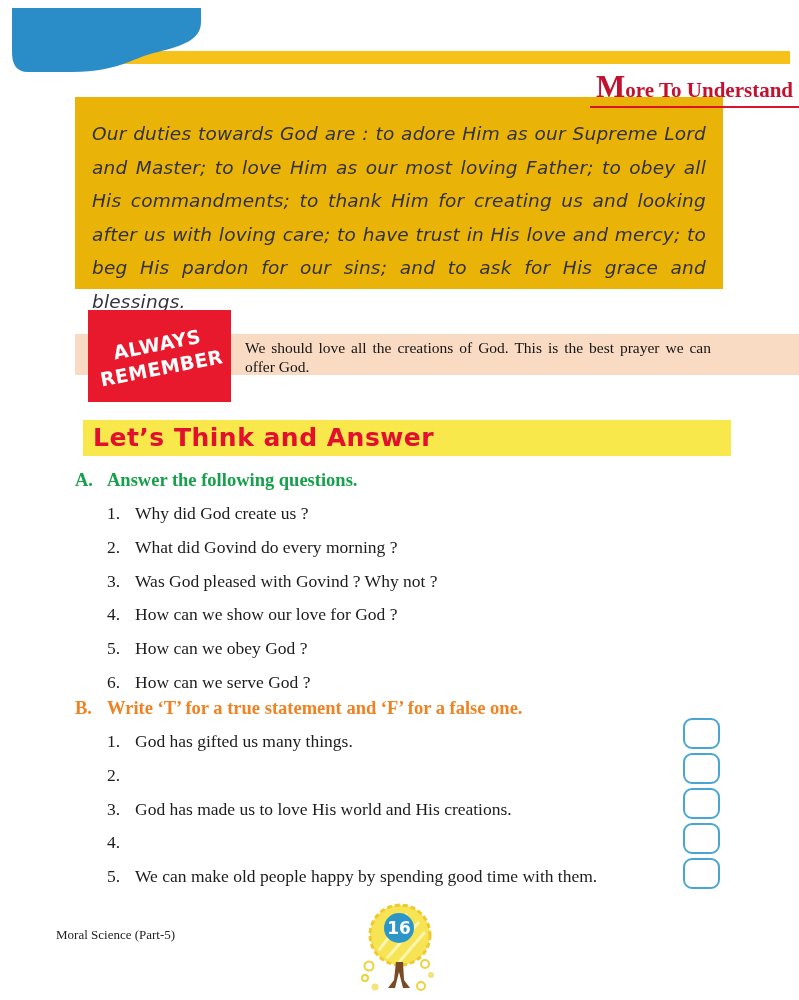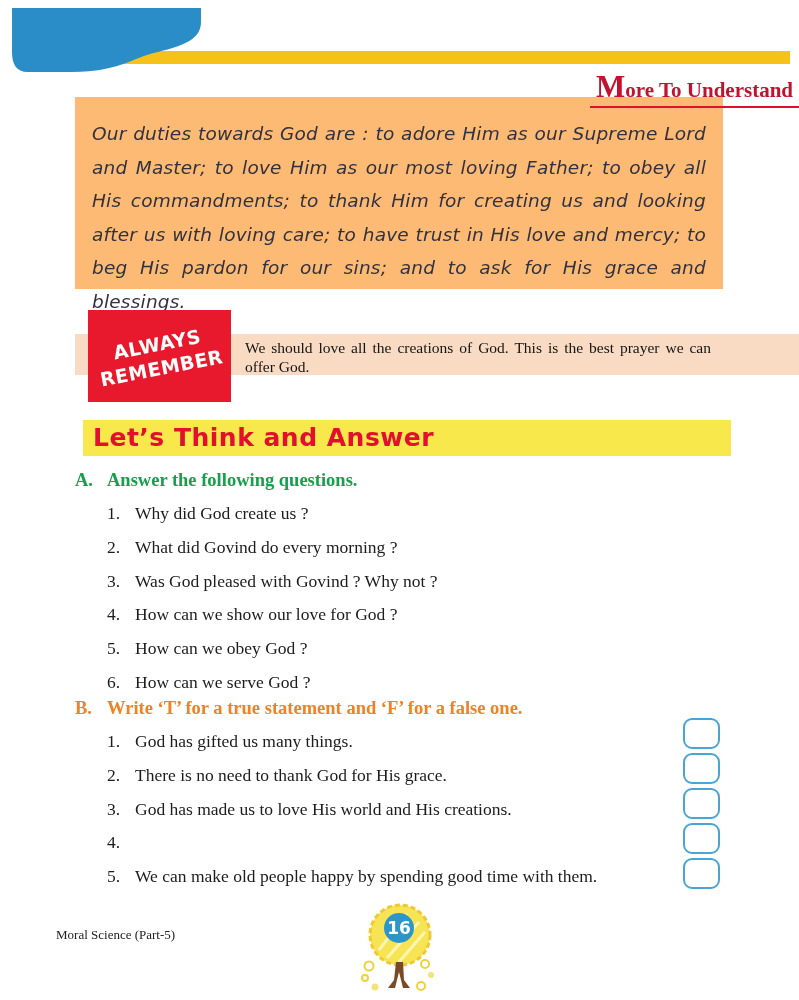--- a/index.html
+++ b/index.html
@@ -46,21 +46,21 @@
     padding: 0 6px 3px 6px;
     line-height: 26px;
   }
   .page-title .cap { font-size: 31px; line-height: 26px; }
 
   
   .understand-box {
     position: absolute;
     left: 75px; top: 97px;
     width: 648px; height: 192px;
-    background: #fdba74;
+    background: #eab308;
     z-index: 2;
     padding: 20px 17px 0 17px;
   }
   .understand-text {
     font-family: "DejaVu Sans", sans-serif;
     font-style: italic;
     font-size: 18.5px;
     line-height: 33.5px;
     letter-spacing: 0.2px;
     color: #31313f;
@@ -262,21 +262,20 @@
     <span class="label">B.</span>
     <span>Write ‘T’ for a true statement and ‘F’ for a false one.</span>
   </div>
   <div class="q-list q-list-b">
     <div class="q-row">
       <span class="q-num">1.</span>
       <span class="q-text">God has gifted us many things.</span>
     </div>
     <div class="q-row">
       <span class="q-num">2.</span>
-      <span class="q-text">There is no need to thank God for His grace.</span>
     </div>
     <div class="q-row">
       <span class="q-num">3.</span>
       <span class="q-text">God has made us to love His world and His creations.</span>
     </div>
     <div class="q-row">
       <span class="q-num">4.</span>
     </div>
     <div class="q-row">
       <span class="q-num">5.</span>

